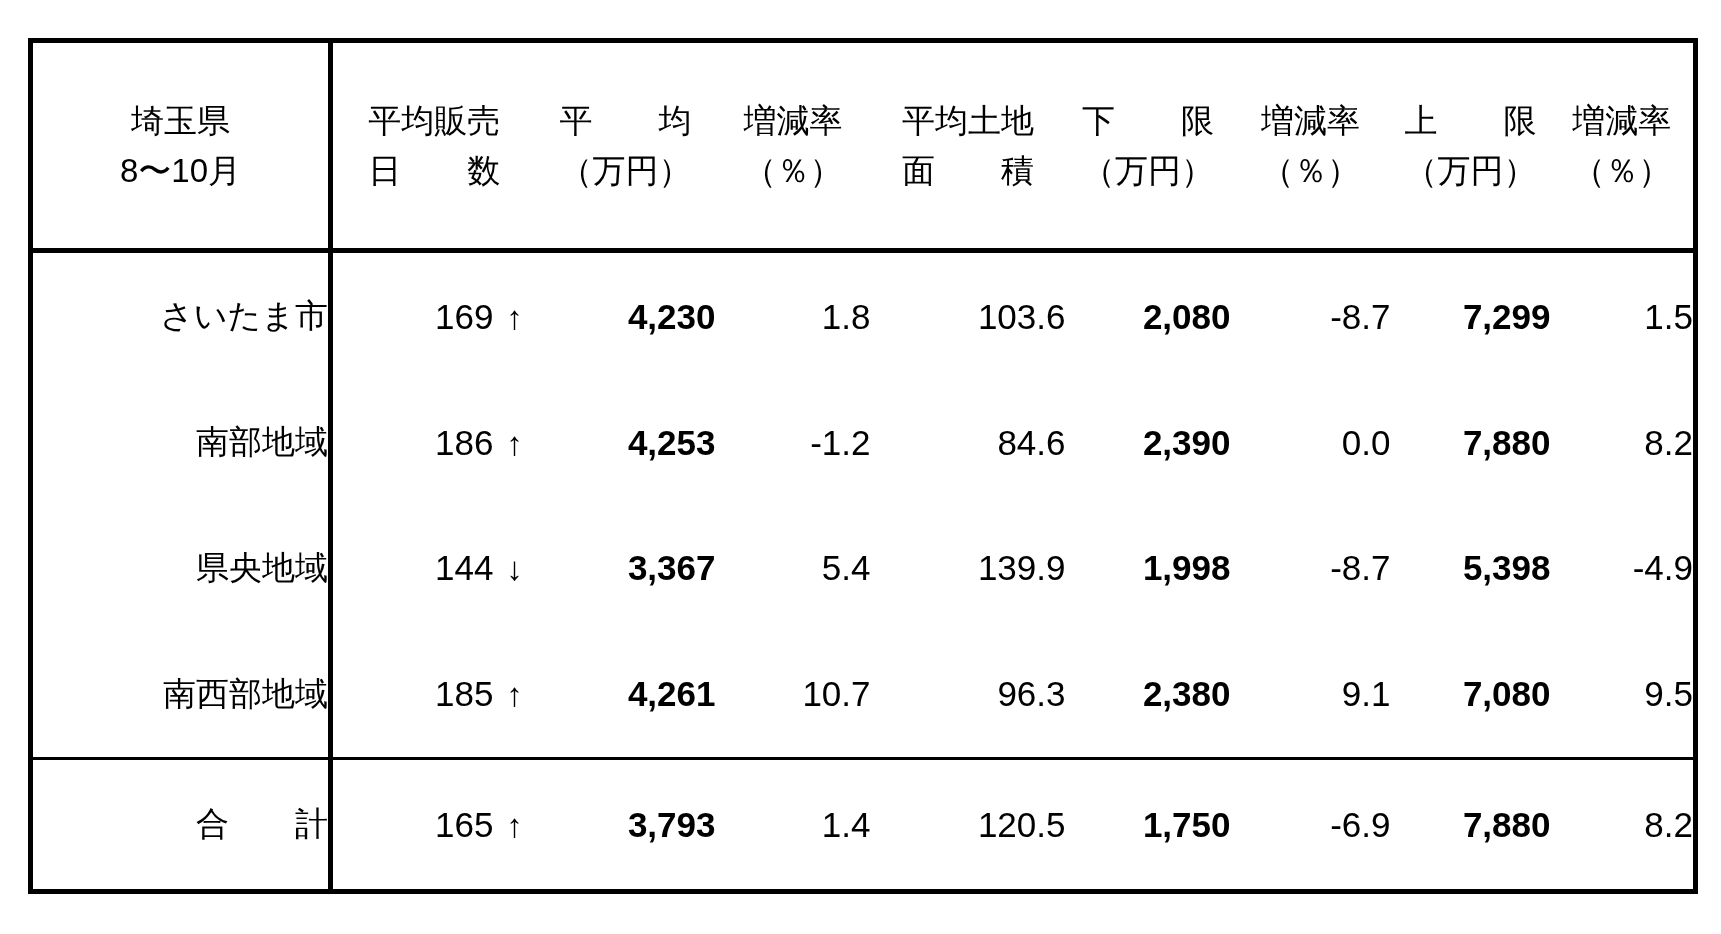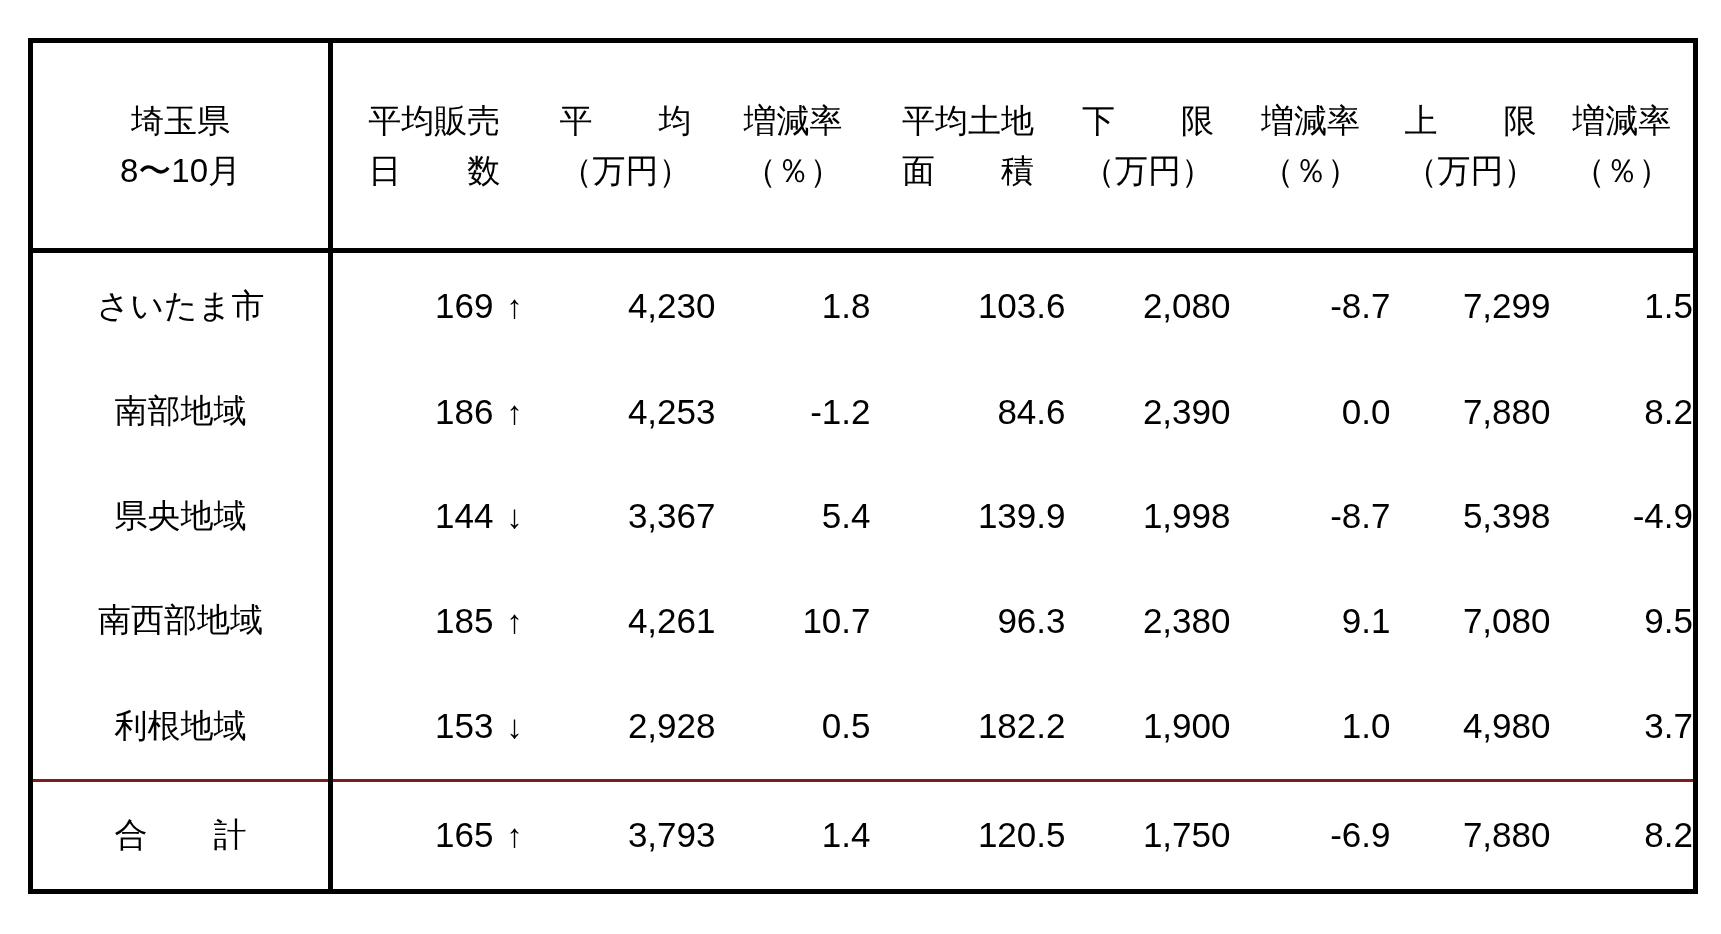--- a/index.html
+++ b/index.html
@@ -64,47 +64,47 @@
     white-space: nowrap;
   }
 
   
   tbody td {
     height: 67px;
     font-size: 34px;
   }
   td.region {
     border-right: 5px solid #000;
-    text-align: center;
+    text-align: right;
     font-size: 33px;
   }
   td.num {
     text-align: right;
     padding-right: 22px;
     font-size: 35px;
   }
   td.num.bold {
-    font-weight: normal;
+    font-weight: bold;
   }
   td.days {
     text-align: right;
     padding-right: 16px;
     font-weight: bold;
     font-size: 35px;
     white-space: nowrap;
   }
   td.days .arrow {
     display: inline-block;
     width: 42px;
     text-align: center;
     font-weight: normal;
     font-size: 33px;
   }
   tbody tr.total-row td {
-    border-top: 3px solid #7f1d1d;
+    border-top: 3px solid #000000;
   }
   tbody tr.total-row td.region {
     font-size: 33px;
   }
 </style>
 </head>
 <body>
 
 <div class="page">
   <table class="stat-table">
@@ -197,31 +197,20 @@
           <td class="region">南西部地域</td>
           <td class="days"><span>185</span><span class="arrow">↑</span></td>
           <td class="num bold">4,261</td>
           <td class="num">10.7</td>
           <td class="num">96.3</td>
           <td class="num bold">2,380</td>
           <td class="num">9.1</td>
           <td class="num bold">7,080</td>
           <td class="num">9.5</td>
         </tr>
-        <tr>
-          <td class="region">利根地域</td>
-          <td class="days"><span>153</span><span class="arrow">↓</span></td>
-          <td class="num bold">2,928</td>
-          <td class="num">0.5</td>
-          <td class="num">182.2</td>
-          <td class="num bold">1,900</td>
-          <td class="num">1.0</td>
-          <td class="num bold">4,980</td>
-          <td class="num">3.7</td>
-        </tr>
         <tr class="total-row">
           <td class="region">合　　計</td>
           <td class="days"><span>165</span><span class="arrow">↑</span></td>
           <td class="num bold">3,793</td>
           <td class="num">1.4</td>
           <td class="num">120.5</td>
           <td class="num bold">1,750</td>
           <td class="num">-6.9</td>
           <td class="num bold">7,880</td>
           <td class="num">8.2</td>

